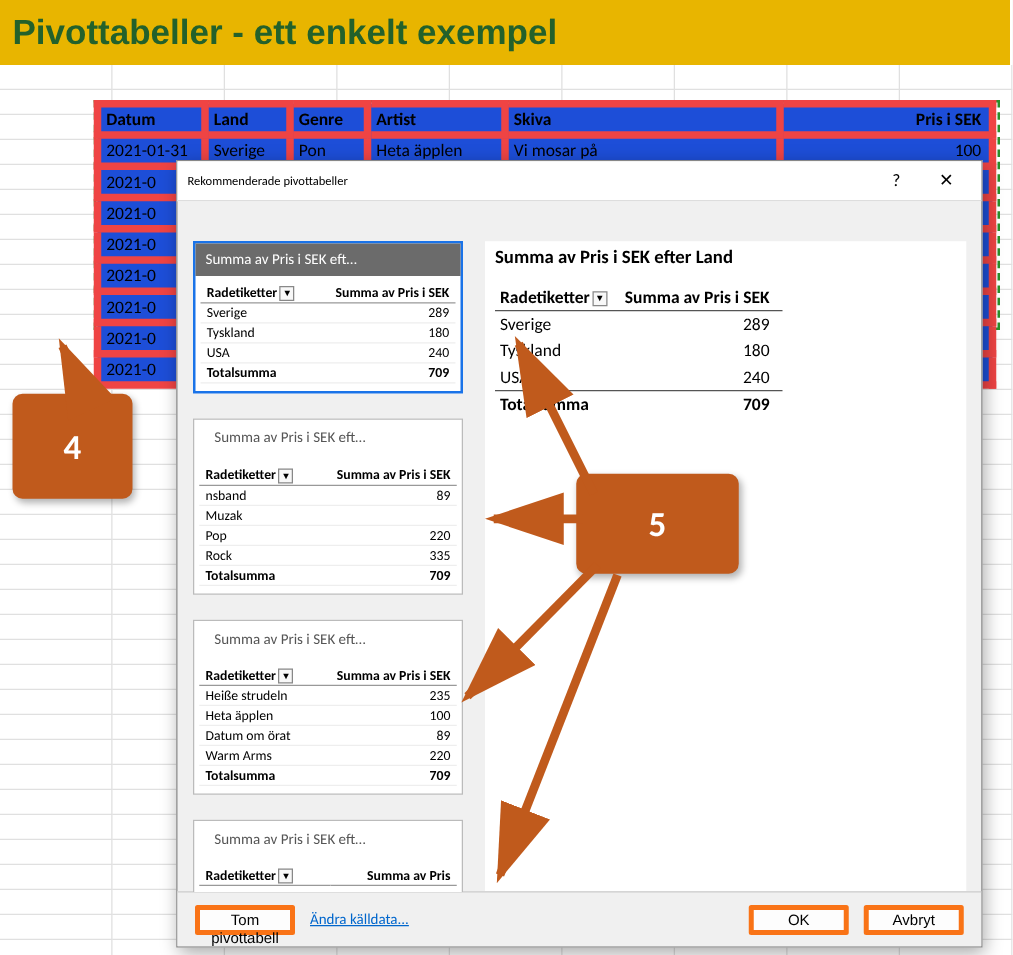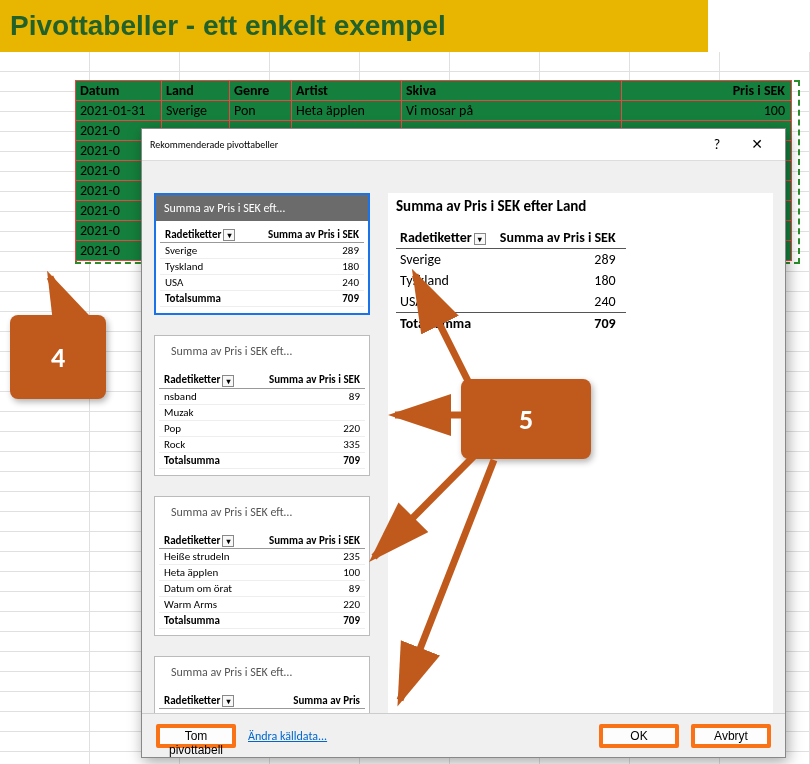--- a/index.html
+++ b/index.html
@@ -26,21 +26,21 @@
   .gridlines div.row span {
     border-right: 1px solid #e0e0e0;
     border-bottom: 1px solid #e0e0e0;
     width: 90px;
     height: 20px;
     flex-shrink: 0;
   }
   .title-bar {
     position: absolute;
     top: 0; left: 0;
-    width: 708px;
+    width: 808px;
     height: 52px;
     background: #e8b500;
     display: flex;
     align-items: center;
     padding-left: 10px;
   }
   .title-bar h1 {
     color: #23612b;
     font-size: 28px;
     font-weight: bold;
@@ -48,25 +48,25 @@
     margin: 0;
   }
   .source-table {
     position: absolute;
     top: 80px;
     left: 75px;
     border-collapse: collapse;
     font-size: 14px;
   }
   .source-table th, .source-table td {
-    border: 1px solid #ef4444;
+    border: 6px solid #ef4444;
     padding: 1px 6px 1px 4px;
     text-align: left;
     height: 20px;
-    background: #15803d;
+    background: #1d4ed8;
   }
   .source-table th {
     font-weight: bold;
   }
   .source-table .right { text-align: right; }
   .marquee {
     position: absolute;
     border: 2px dashed #2a8f2a;
     pointer-events: none;
   }

